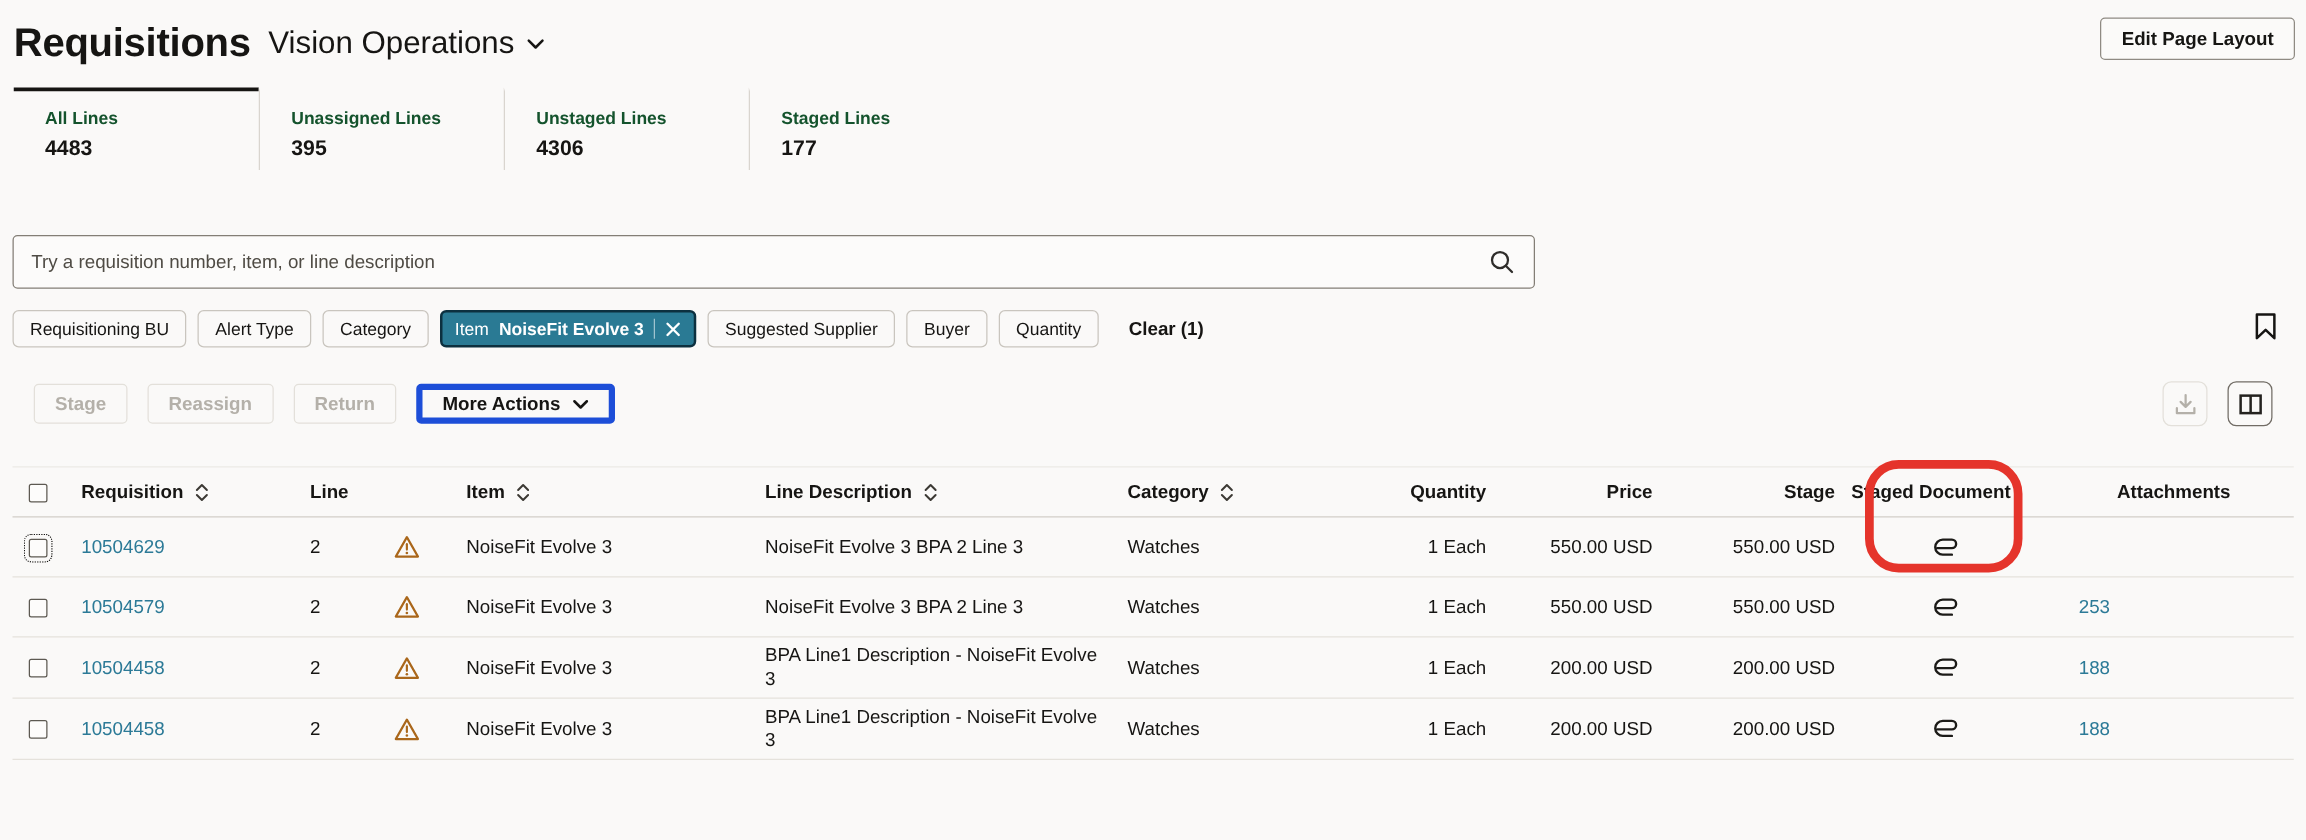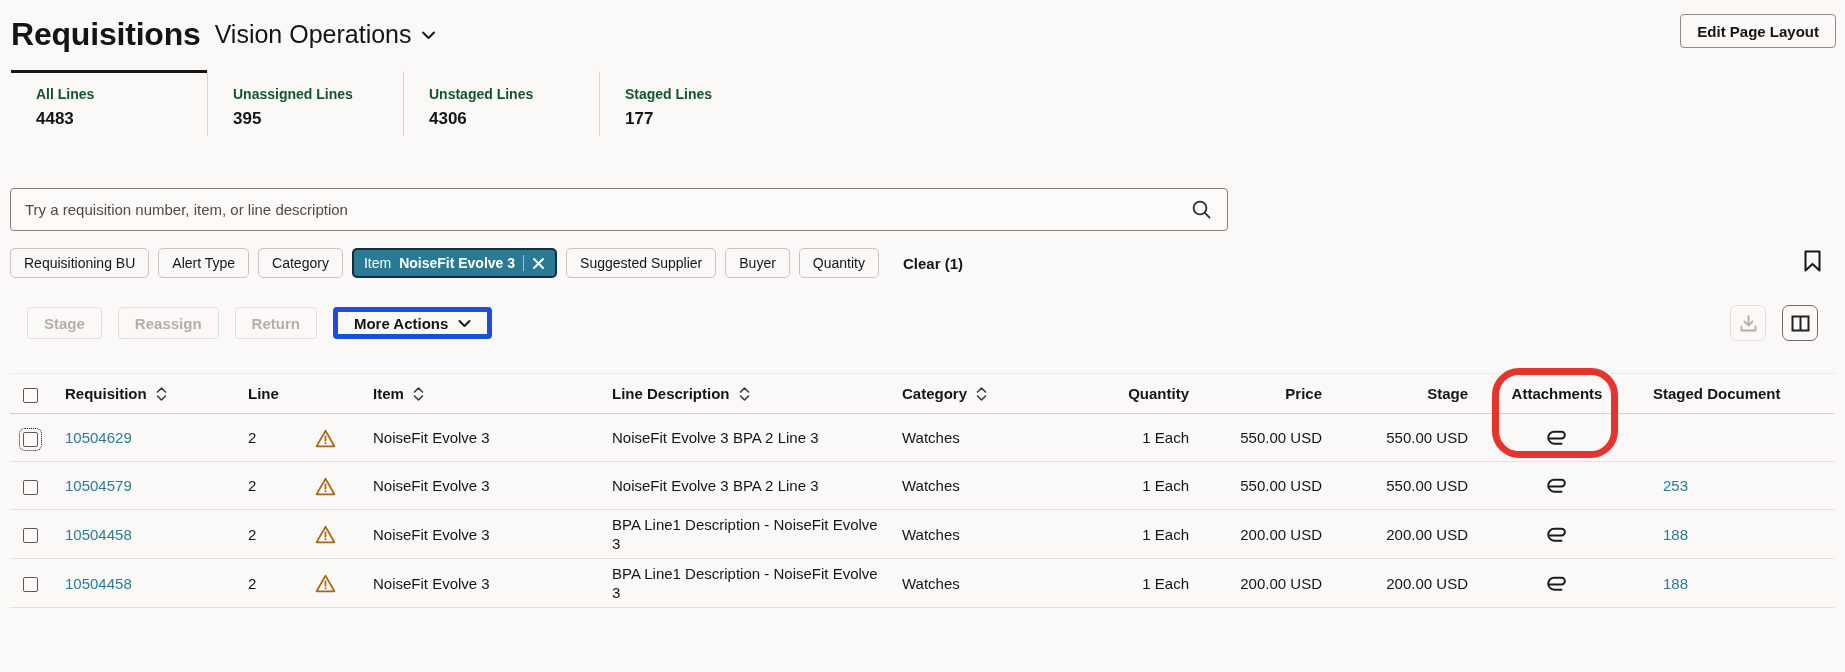--- a/index.html
+++ b/index.html
@@ -238,25 +238,25 @@
           </span></div>
         <div class="tcell right"><span class="hdr-inner">
             <span>Quantity</span>
           </span></div>
         <div class="tcell right"><span class="hdr-inner">
             <span>Price</span>
           </span></div>
         <div class="tcell right"><span class="hdr-inner">
             <span>Stage</span>
           </span></div>
+        <div class="tcell"><span class="hdr-inner">
+            <span>Staged Document</span>
+          </span></div>
         <div class="tcell center"><span class="hdr-inner">
             <span>Attachments</span>
-          </span></div>
-        <div class="tcell"><span class="hdr-inner">
-            <span>Staged Document</span>
           </span></div>
       </div>
     <div id="tbody">
         <div class="trow row">
           <div class="tcell cb-cell"><span class="cb focused"></span></div>
           <div class="tcell"><a class="link">10504629</a></div>
           <div class="tcell">2</div>
           <div class="tcell"><span class="icon-wrap">
               <svg width="21" height="19" viewBox="0 0 24 22">
                 <path d="M12 2 L22.3 20 H1.7 Z" fill="none" stroke="#aa671b" stroke-width="2" stroke-linejoin="round"></path>

